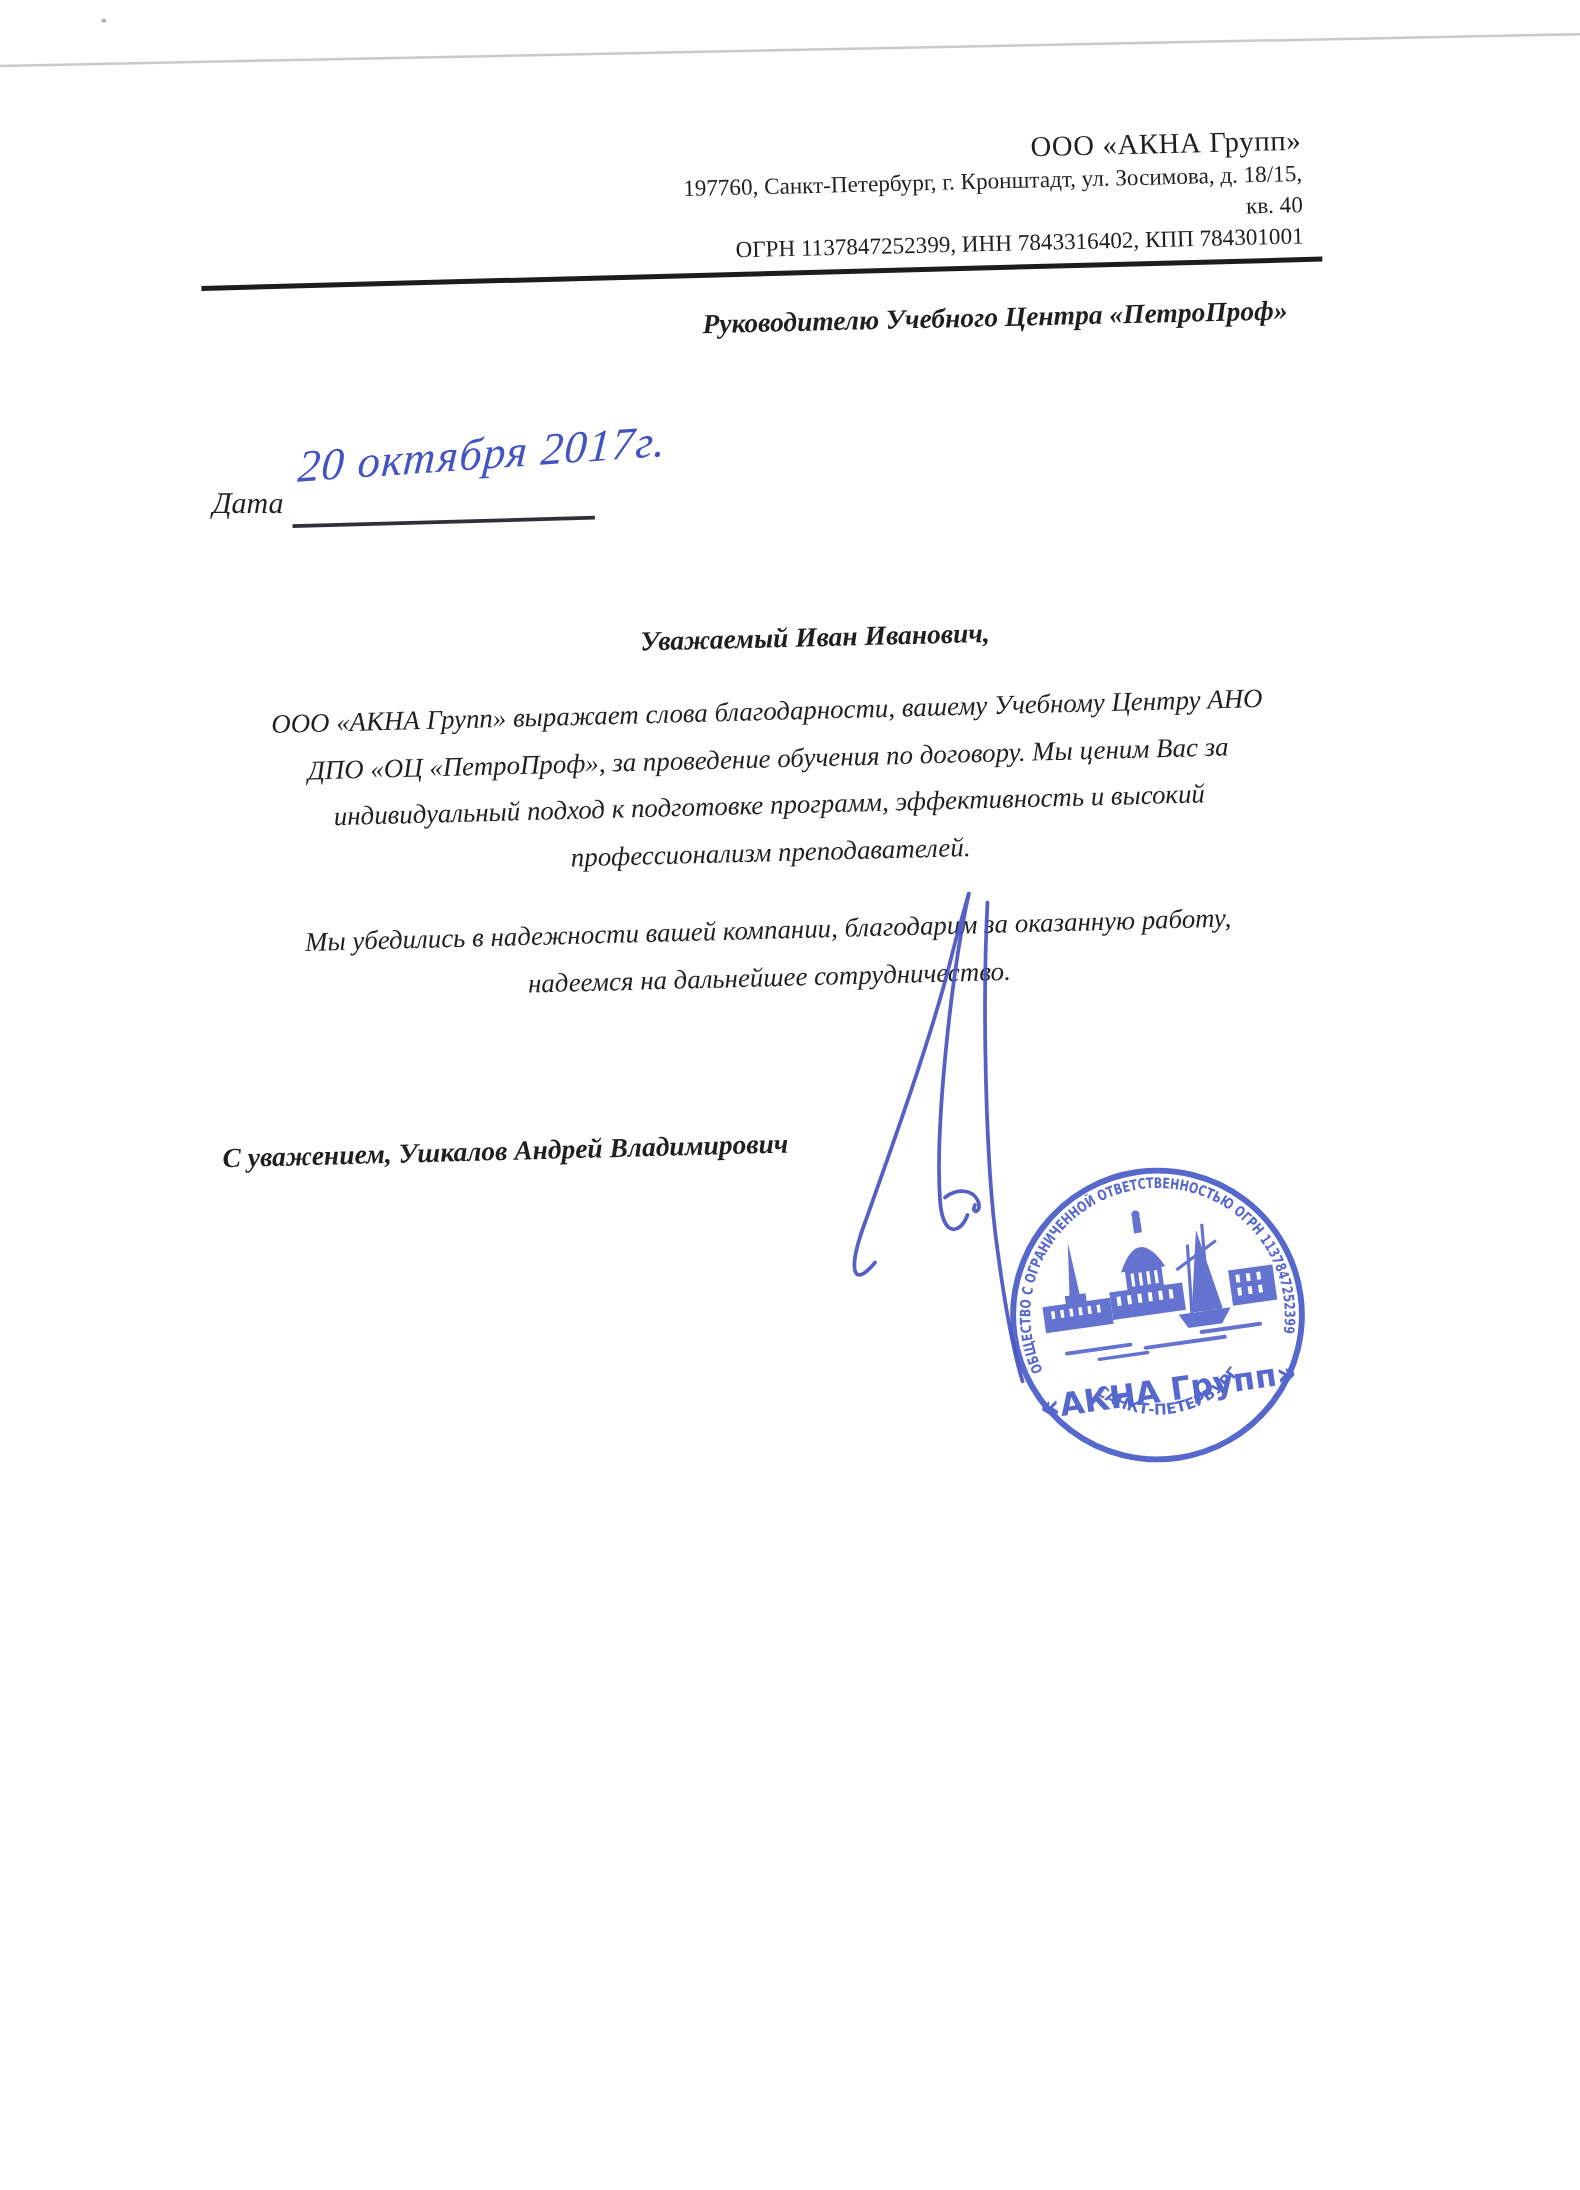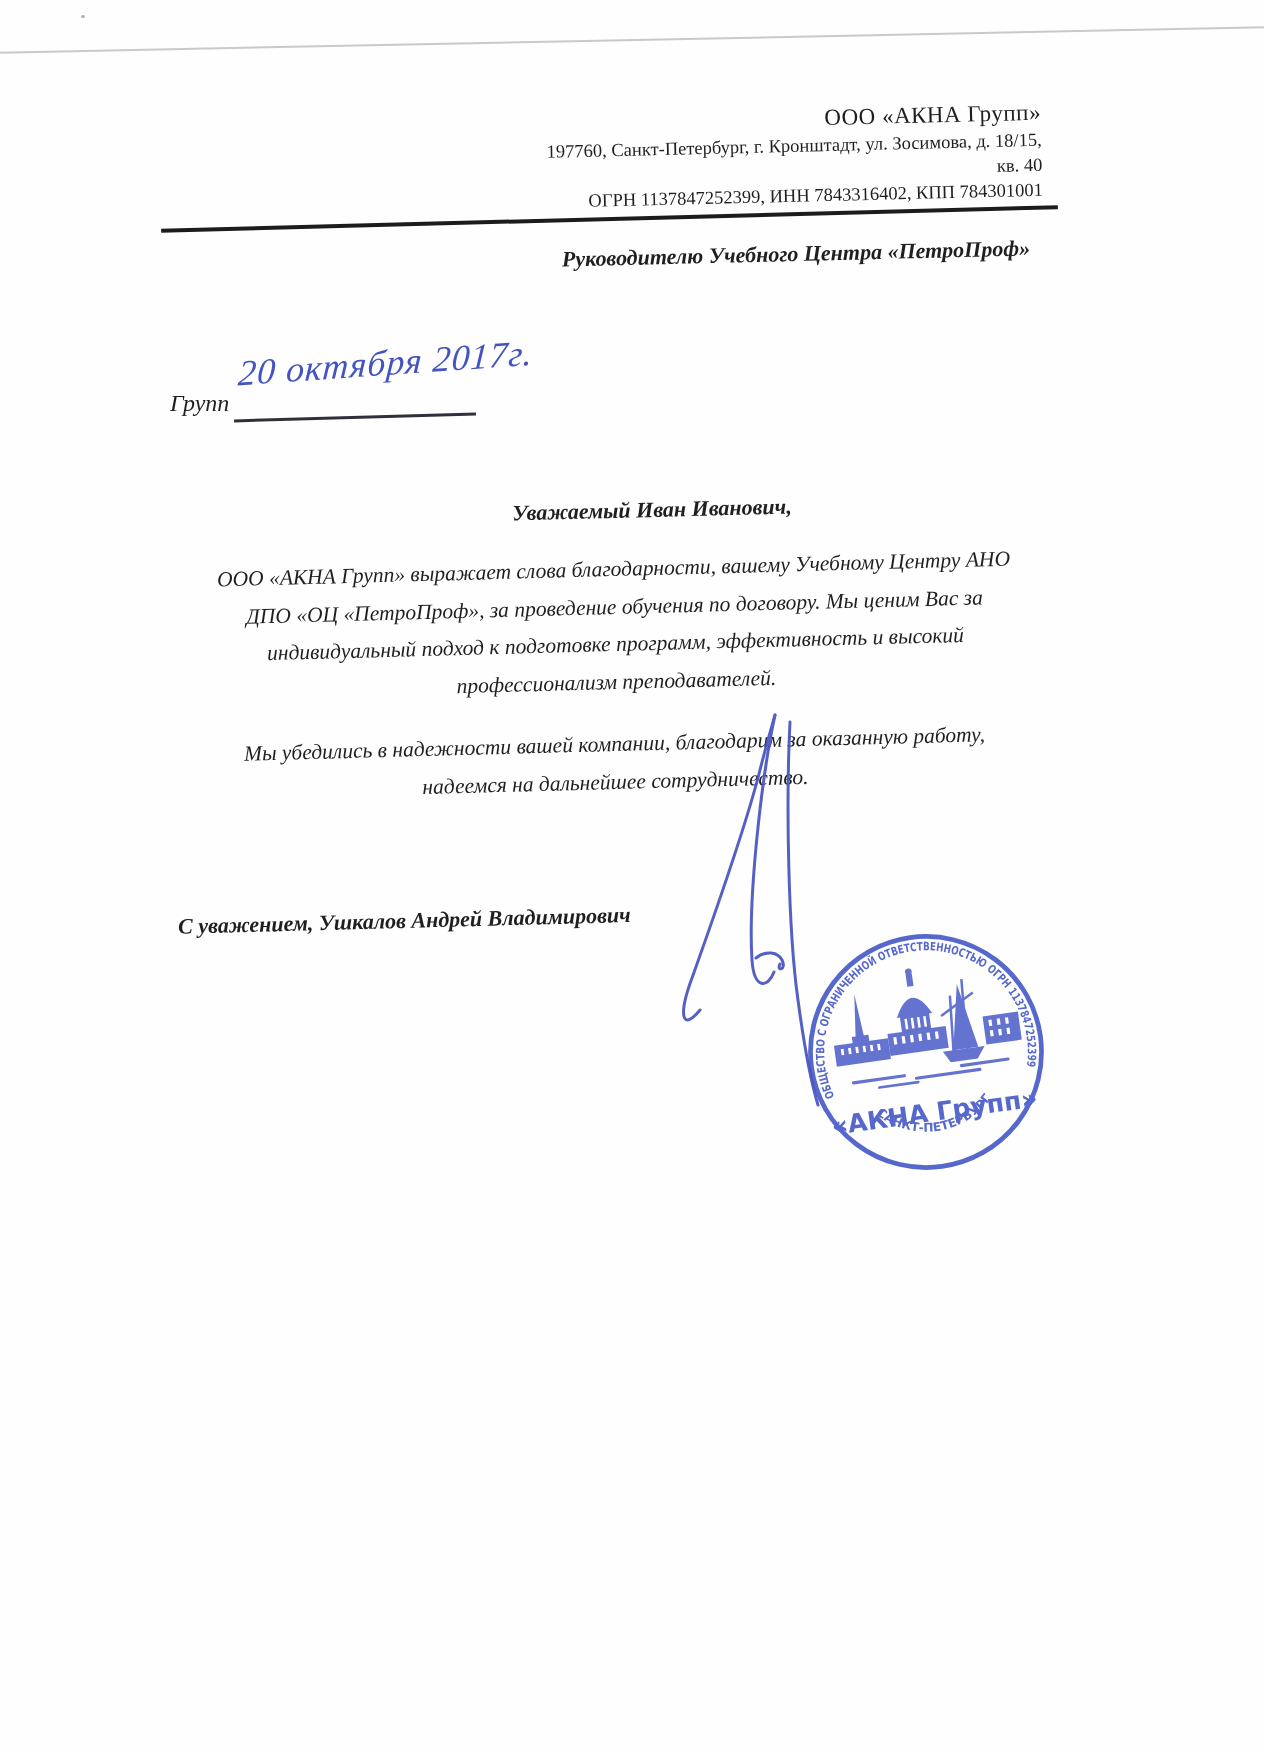--- a/index.html
+++ b/index.html
@@ -106,21 +106,21 @@
   <div class="abs letterhead">
     <div class="company">ООО «АКНА Групп»</div>
     <div class="addr">197760, Санкт-Петербург, г. Кронштадт, ул. Зосимова, д. 18/15, кв. 40</div>
     <div class="reg">ОГРН 1137847252399, ИНН 7843316402, КПП 784301001</div>
   </div>
   <div class="abs header-rule"></div>
 
   <div class="abs addressee b it center">Руководителю Учебного Центра «ПетроПроф»</div>
 
   <div class="abs date-block">
-    <span class="abs date-label">Групп</span>
+    <span class="abs date-label">Дата</span>
     <div class="abs date-underline"></div>
     <span class="abs handwriting">20 октября 2017г.</span>
   </div>
 
   <div class="abs greeting b it center">Уважаемый Иван Иванович,</div>
 
   <div class="abs para para1 it center">
     <div>ООО «АКНА Групп» выражает слова благодарности, вашему Учебному Центру АНО</div>
     <div>ДПО «ОЦ «ПетроПроф», за проведение обучения по договору. Мы ценим Вас за</div>
     <div>индивидуальный подход к подготовке программ, эффективность и высокий</div>

